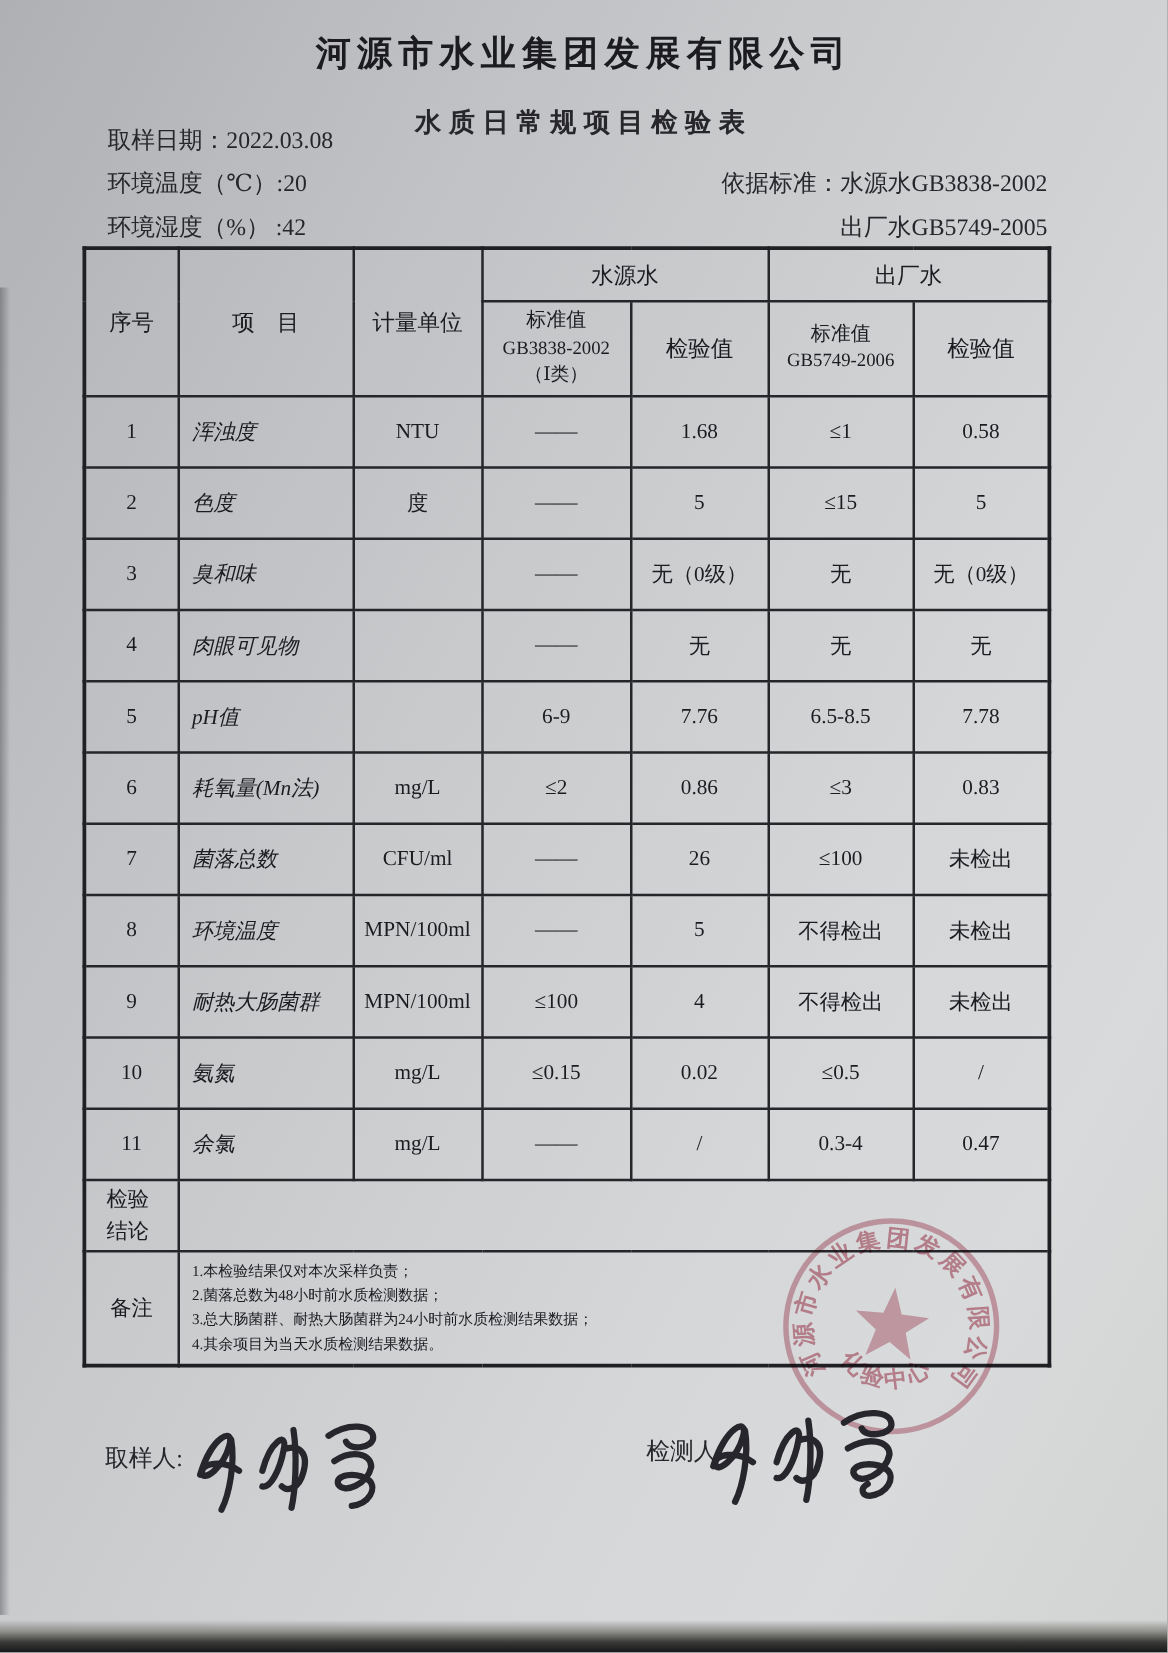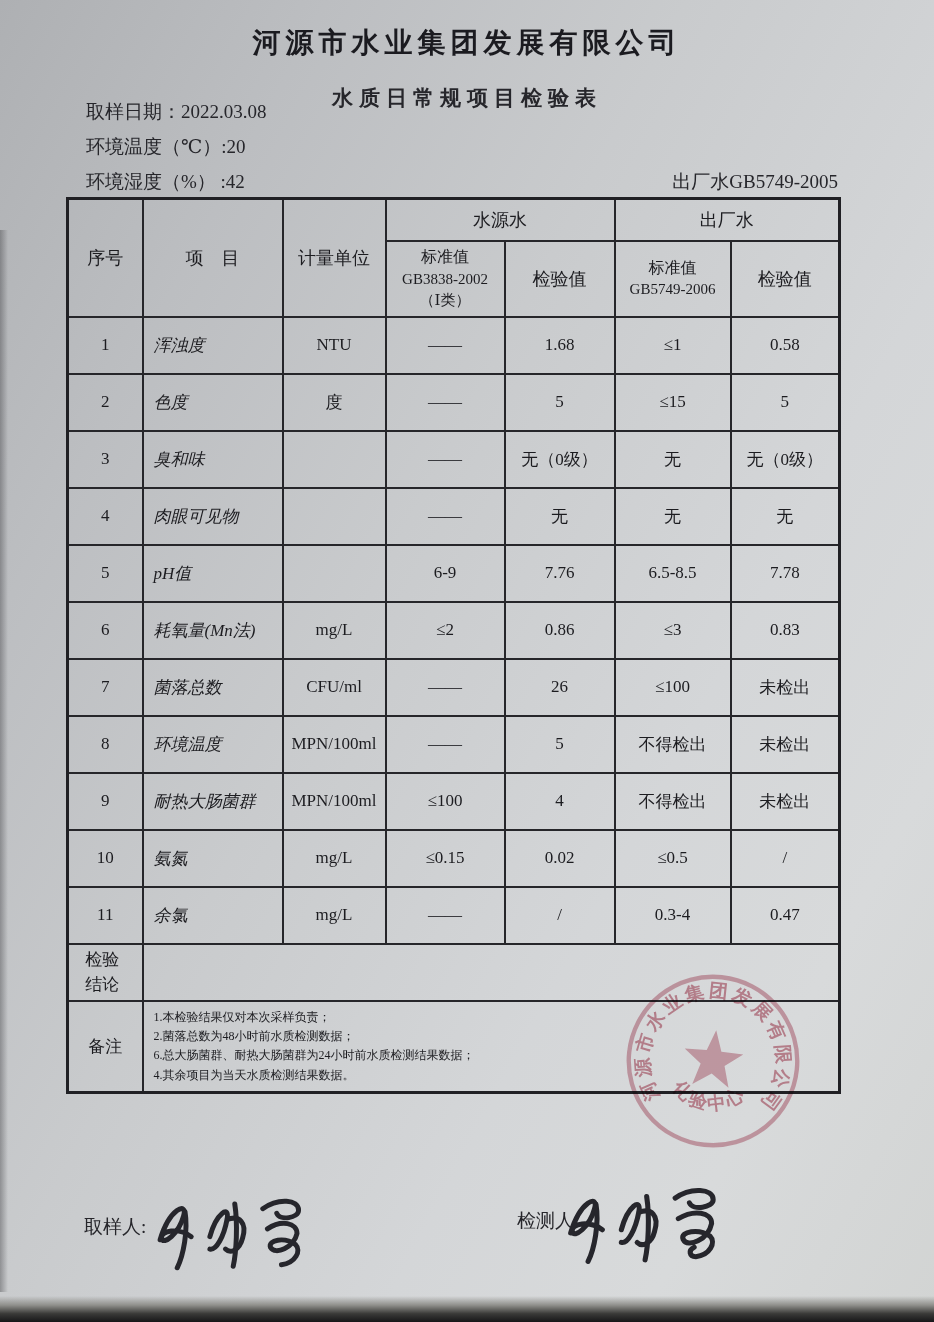--- a/index.html
+++ b/index.html
@@ -49,21 +49,21 @@
   .std-sub{font-size:15px;line-height:1.4;font-weight:400;}
   .std-sub .std-first{font-size:16px;}
   .hdr-bold{font-weight:700;}
   .item-cell{text-align:left !important;padding-left:10px !important;font-style:italic;}
   .wrap-2{display:inline-block;width:2.35em;line-height:1.5;text-align:left;}
   .conclusion-cell{background:transparent;}
   .remarks-cell{
     text-align:left !important;vertical-align:middle;
     padding:6px 10px !important;font-size:12px;line-height:1.62;
   }
-  .footer{position:absolute;left:0;top:1192px;width:804px;height:110px;}
+  .footer{position:absolute;left:0;top:1132px;width:804px;height:110px;}
   .sig-label{position:absolute;font-size:19px;color:#26262b;white-space:nowrap;}
   .sig-label.sampler{left:84px;top:22px;}
   .sig-label.tester{left:492px;top:16px;margin-left:25px;}
   .sig{position:absolute;}
   .sig.sampler-sig{left:146px;top:-2px;}
   .sig.tester-sig{left:558px;top:-12px;}
   .sig path{stroke:#26262c;stroke-width:3.2;fill:none;stroke-linecap:round;}
   .stamp{
     position:absolute;left:621px;top:969px;width:184px;height:184px;
     mix-blend-mode:multiply;opacity:.88;transform:rotate(6deg);
@@ -84,20 +84,21 @@
 
   <h1 class="doc-title">河源市水业集团发展有限公司</h1>
   <h2 class="doc-subtitle">水质日常规项目检验表</h2>
 
   <div class="info">
     <div class="info-line">
       <span>取样日期：2022.03.08</span>
     </div>
     <div class="info-line">
       <span>环境温度（℃）:20</span>
+      <span>依据标准：水源水GB3838-2002</span>
     </div>
     <div class="info-line">
       <span>环境湿度（%） :42</span>
       <span>出厂水GB5749-2005</span>
     </div>
   </div>
 
   <table class="report-table">
     <colgroup>
       <col style="width:75px">
@@ -239,21 +240,21 @@
       <tr class="row-conclusion">
         <th><span class="wrap-2">检验结论</span></th>
         <td class="conclusion-cell" colspan="6"></td>
       </tr>
       <tr class="row-remarks">
         <th>备注</th>
         <td class="remarks-cell" colspan="6">
           <div id="remarks-list">
               <div>1.本检验结果仅对本次采样负责；</div>
               <div>2.菌落总数为48小时前水质检测数据；</div>
-              <div>6.总大肠菌群、耐热大肠菌群为24小时前水质检测结果数据；</div>
+              <div>3.总大肠菌群、耐热大肠菌群为24小时前水质检测结果数据；</div>
               <div>4.其余项目为当天水质检测结果数据。</div>
             </div>
         </td>
       </tr>
     </tbody>
   </table>
 
   <svg class="stamp" viewBox="0 0 190 190" role="img" aria-label="河源市水业集团发展有限公司">
     <circle cx="95" cy="95" r="87" fill="none" stroke="#c4687a" stroke-width="4.5" opacity="0.62"></circle>
     <polygon points="95,63 102.6,84.5 125.4,85.1 107.4,99 113.8,120.9 95,108 76.2,120.9 82.6,99 64.6,85.1 87.4,84.5" fill="#cf8191" opacity="0.72"></polygon>

